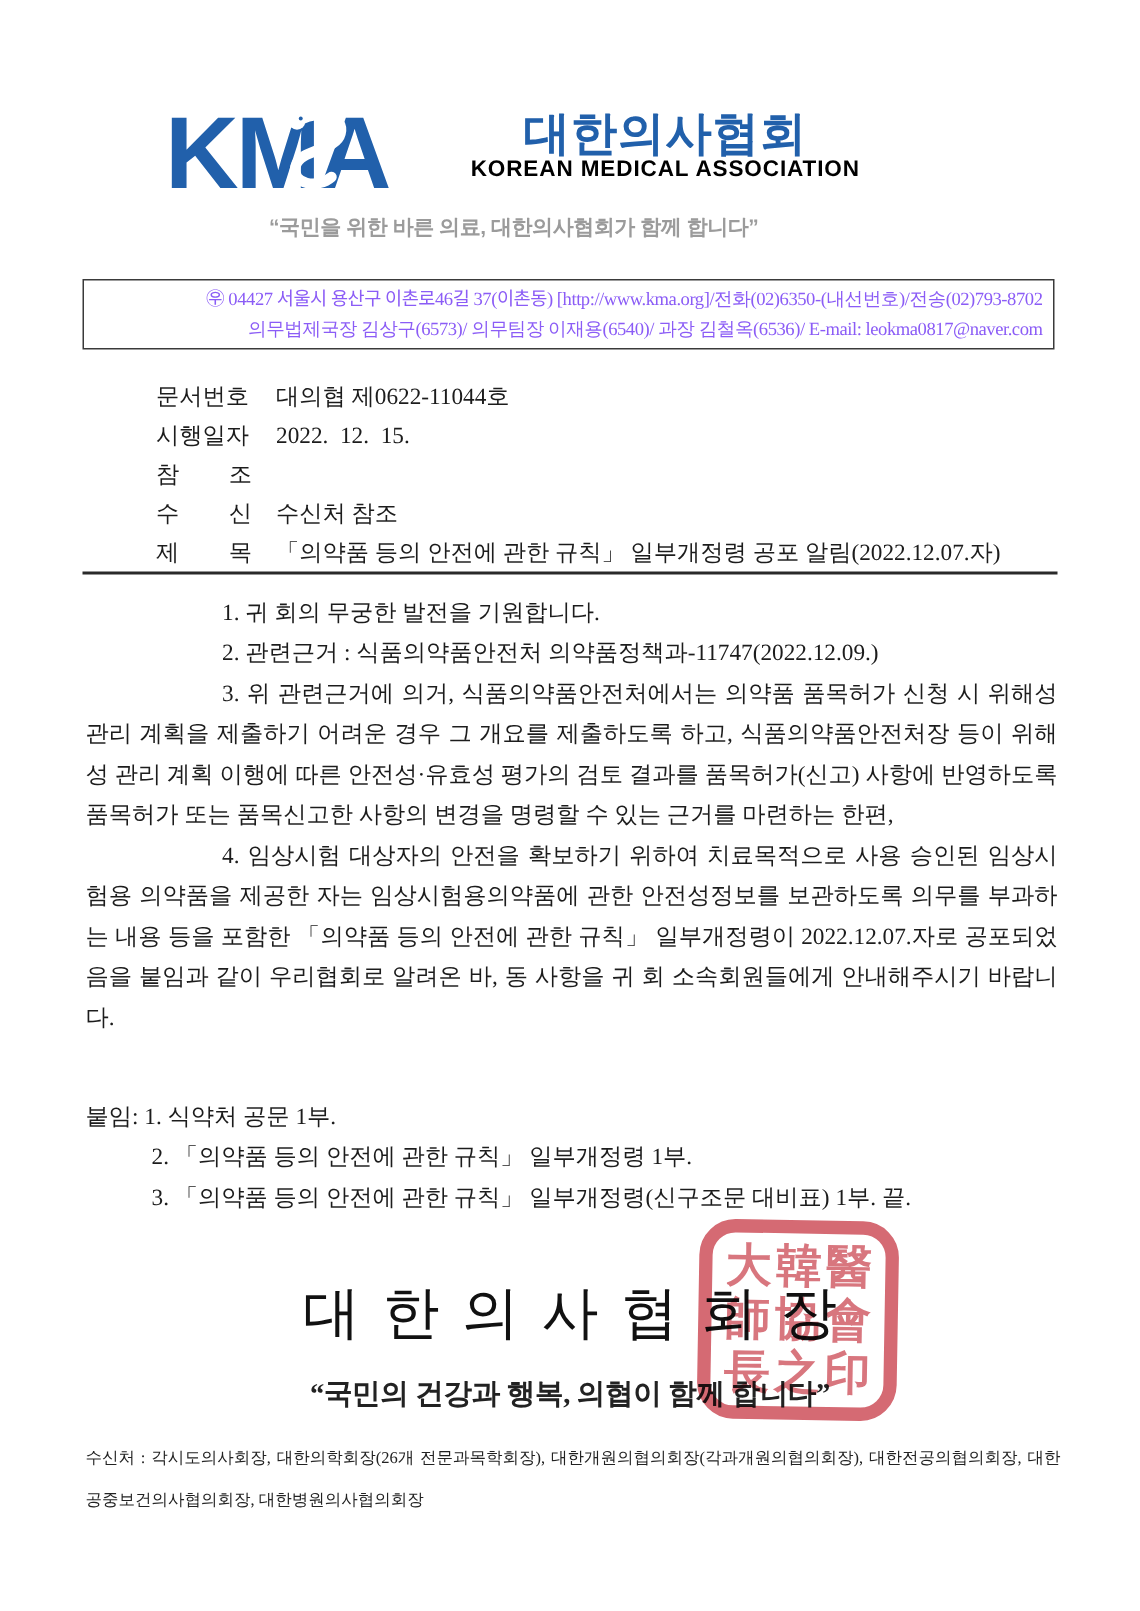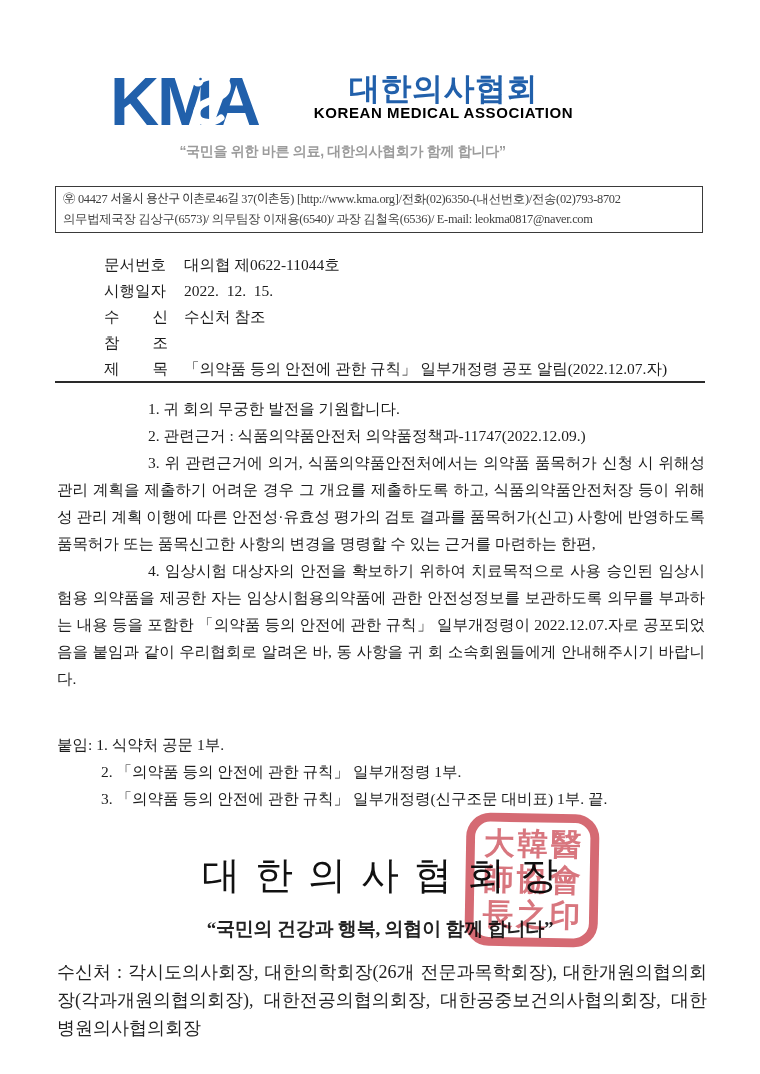--- a/index.html
+++ b/index.html
@@ -21,21 +21,21 @@
   .org-ko{font-family:"Liberation Sans","DejaVu Sans",sans-serif;font-weight:800;
     font-size:31px;line-height:33px;color:#2160ab;letter-spacing:0.5px;}
   .org-en{font-family:"Liberation Sans","DejaVu Sans",sans-serif;font-weight:700;
     font-size:15px;line-height:15px;color:#000000;letter-spacing:0.6px;}
   .logo-slogan{margin-top:9px;font-family:"Liberation Sans","DejaVu Sans",sans-serif;
     font-weight:700;font-size:14px;color:#9b9b9b;letter-spacing:-0.3px;}
 
   
   .contact-box{position:absolute;top:186px;left:55px;width:648px;box-sizing:border-box;
     border:1.5px solid #3a3a3a;padding:3px 7px;font-size:12.4px;line-height:19.5px;
-    letter-spacing:-0.3px;white-space:nowrap;color:#404040;}
+    letter-spacing:-0.3px;white-space:nowrap;color:#8b5cf6;text-align:right;}
 
   
   .doc-info{position:absolute;top:252px;left:57px;width:648px;font-size:15.5px;margin-left:47px;}
   .doc-row{height:26px;line-height:26px;white-space:nowrap;}
   .doc-label{display:inline-block;width:64px;text-align:justify;text-align-last:justify;
     vertical-align:top;}
   .doc-value{margin-left:16px;white-space:pre;}
   .title-rule{position:absolute;top:381px;left:55px;width:650px;border-top:2.5px solid #2a2a2a;}
 
   
@@ -60,21 +60,21 @@
     letter-spacing:-0.2px;}
 
   
   .seal{position:absolute;top:811px;left:463px;width:138px;height:138px;
     opacity:0.88;mix-blend-mode:multiply;transform:rotate(1deg);}
   .seal-border{fill:none;stroke:#cf5560;stroke-width:9;}
   .seal-char{font-family:"Liberation Serif","DejaVu Serif",serif;font-weight:700;
     font-size:31px;fill:#cf5560;text-anchor:middle;opacity:0.92;}
 
   
-  .recipients{position:absolute;top:958px;left:57px;width:650px;font-size:18px;
+  .recipients{position:absolute;top:958px;left:57px;width:650px;font-size:11px;
     line-height:28px;text-align:justify;word-break:break-all;color:#222;}
 </style>
 </head>
 <body>
 
 <div class="page">
 
   <div class="logo-block">
     <div class="logo-row">
       <svg class="kma-mark" width="192" height="66" viewBox="0 0 192 66">
@@ -97,24 +97,24 @@
   </div>
 
   <div class="doc-info">
     <div class="doc-row">
       <span class="doc-label">문서번호</span><span class="doc-value">대의협 제0622-11044호</span>
     </div>
     <div class="doc-row">
       <span class="doc-label">시행일자</span><span class="doc-value">2022.  12.  15.</span>
     </div>
     <div class="doc-row">
-      <span class="doc-label">수 신</span><span class="doc-value">수신처 참조</span>
+      <span class="doc-label">참 조</span><span class="doc-value"></span>
     </div>
     <div class="doc-row">
-      <span class="doc-label">참 조</span><span class="doc-value"></span>
+      <span class="doc-label">수 신</span><span class="doc-value">수신처 참조</span>
     </div>
     <div class="doc-row">
       <span class="doc-label">제 목</span><span class="doc-value">「의약품 등의 안전에 관한 규칙」 일부개정령 공포 알림(2022.12.07.자)</span>
     </div>
   </div>
 
   <div class="title-rule"></div>
 
   <div class="body-text">
     <p class="p1">1. 귀 회의 무궁한 발전을 기원합니다.</p>

